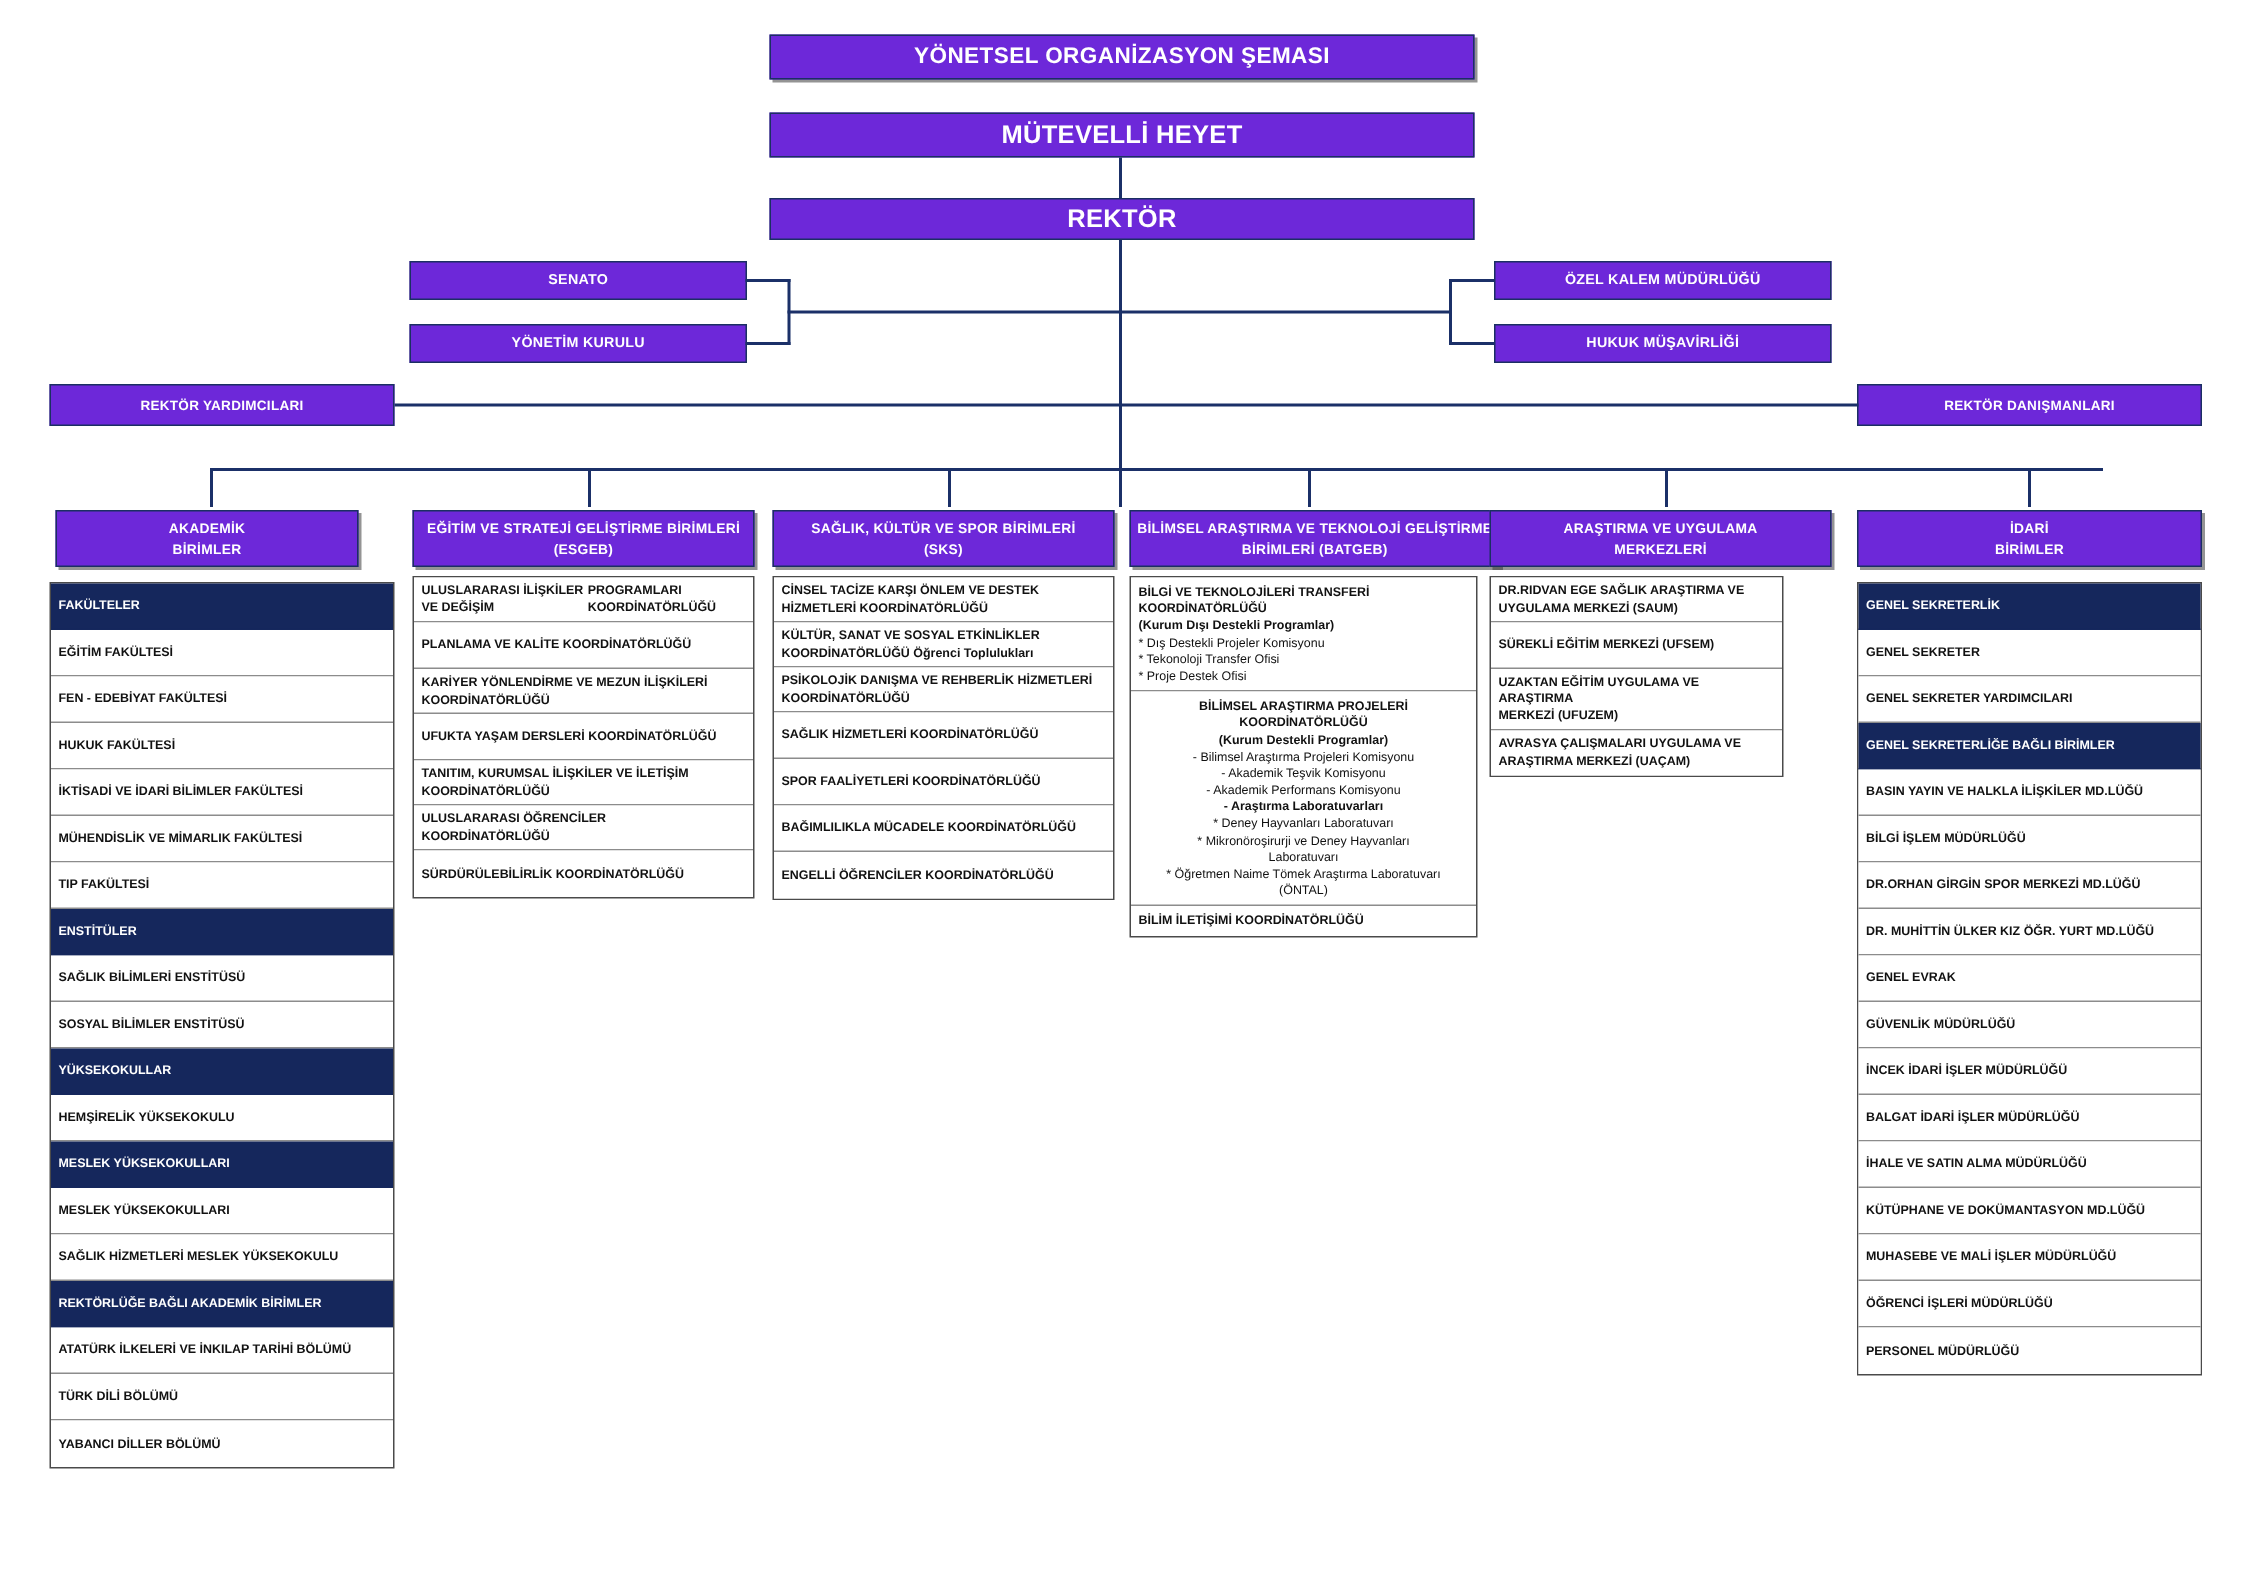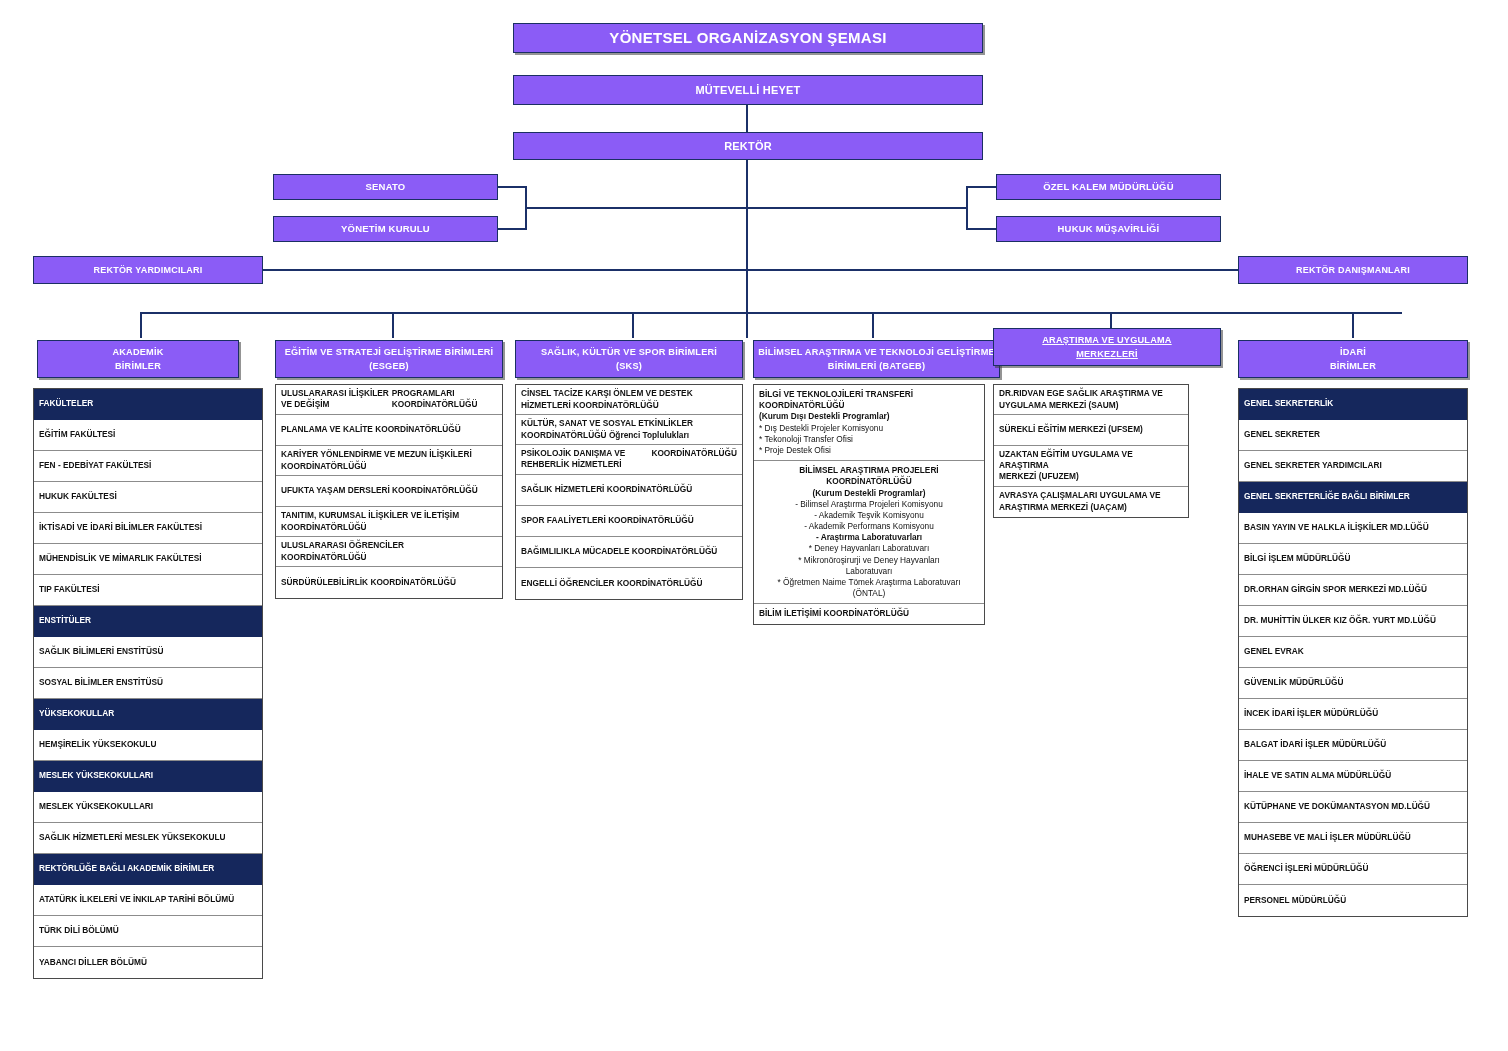--- a/index.html
+++ b/index.html
@@ -17,39 +17,39 @@
     height: 1051px;
     background: #ffffff;
     overflow: hidden;
   }
 
   
   .abs { position: absolute; box-sizing: border-box; }
 
   
   .navy {
-    background: #8b5cf6;
+    background: #6d28d9;
     color: #ffffff;
     border: 1px solid #1b2f63;
     display: flex;
     align-items: center;
     justify-content: center;
     text-align: center;
     font-weight: bold;
     letter-spacing: .2px;
     line-height: 1.15;
   }
   .navy.shadow { box-shadow: 2px 2px 0 rgba(60,60,60,.55); }
 
   .title-box {
     font-size: 15px;
     font-weight: bold;
     letter-spacing: .3px;
   }
-  .top-box { font-size: 11px; }
+  .top-box { font-size: 17px; }
   .side-box { font-size: 9.5px; }
   .wide-box { font-size: 9px; }
 
   
   .col-head {
     font-size: 9.2px;
     padding: 2px 4px;
     flex-direction: column;
     justify-content: center;
     gap: 3px;
@@ -161,21 +161,21 @@
   <div class="abs navy col-head shadow" style="left:515px; top:340px; width:228px; height:38px;">
     <span class="l1">SAĞLIK, KÜLTÜR VE SPOR BİRİMLERİ</span>
     <span class="l2">(SKS)</span>
   </div>
 
   <div class="abs navy col-head shadow" style="left:753px; top:340px; width:247px; height:38px;">
     <span class="l1">BİLİMSEL ARAŞTIRMA VE TEKNOLOJİ GELİŞTİRME</span>
     <span class="l2">BİRİMLERİ (BATGEB)</span>
   </div>
 
-  <div class="abs navy col-head shadow" style="left:993px; top:328px; width:228px; height:38px;text-decoration:underline;">
+  <div class="abs navy col-head shadow" style="left:993px; top:340px; width:228px; height:38px;">
     <span class="l1">ARAŞTIRMA VE UYGULAMA</span>
     <span class="l2">MERKEZLERİ</span>
   </div>
 
   <div class="abs navy col-head shadow" style="left:1238px; top:340px; width:230px; height:38px;">
     <span class="l1">İDARİ</span>
     <span class="l2">BİRİMLER</span>
   </div>
 
   <div class="col-list" id="list-0" style="left:33px;   top:388px; width:230px;">
@@ -228,21 +228,21 @@
     </div>
   <div class="col-list" id="list-2" style="left:515px;  top:384px; width:228px;">
       <div class="row block" style="min-height: 30px; display: flex; flex-direction: column; justify-content: center;">
         <span class="ln b">CİNSEL TACİZE KARŞI ÖNLEM VE DESTEK</span>
         <span class="ln b">HİZMETLERİ KOORDİNATÖRLÜĞÜ</span>
       </div>
       <div class="row block" style="min-height: 30px; display: flex; flex-direction: column; justify-content: center;">
         <span class="ln b">KÜLTÜR, SANAT VE SOSYAL ETKİNLİKLER</span>
         <span class="ln b">KOORDİNATÖRLÜĞÜ Öğrenci Toplulukları</span>
       </div>
-      <div class="row block" style="min-height: 30px; display: flex; flex-direction: row; justify-content: center;">
+      <div class="row block" style="min-height: 30px; display: flex; flex-direction: column; justify-content: center;">
         <span class="ln b">PSİKOLOJİK DANIŞMA VE REHBERLİK HİZMETLERİ</span>
         <span class="ln b">KOORDİNATÖRLÜĞÜ</span>
       </div>
       <div class="row block" style="min-height: 31px; display: flex; flex-direction: column; justify-content: center;">
         <span class="ln b">SAĞLIK HİZMETLERİ KOORDİNATÖRLÜĞÜ</span>
       </div>
       <div class="row block" style="min-height: 31px; display: flex; flex-direction: column; justify-content: center;">
         <span class="ln b">SPOR FAALİYETLERİ KOORDİNATÖRLÜĞÜ</span>
       </div>
       <div class="row block" style="min-height: 31px; display: flex; flex-direction: column; justify-content: center;">

